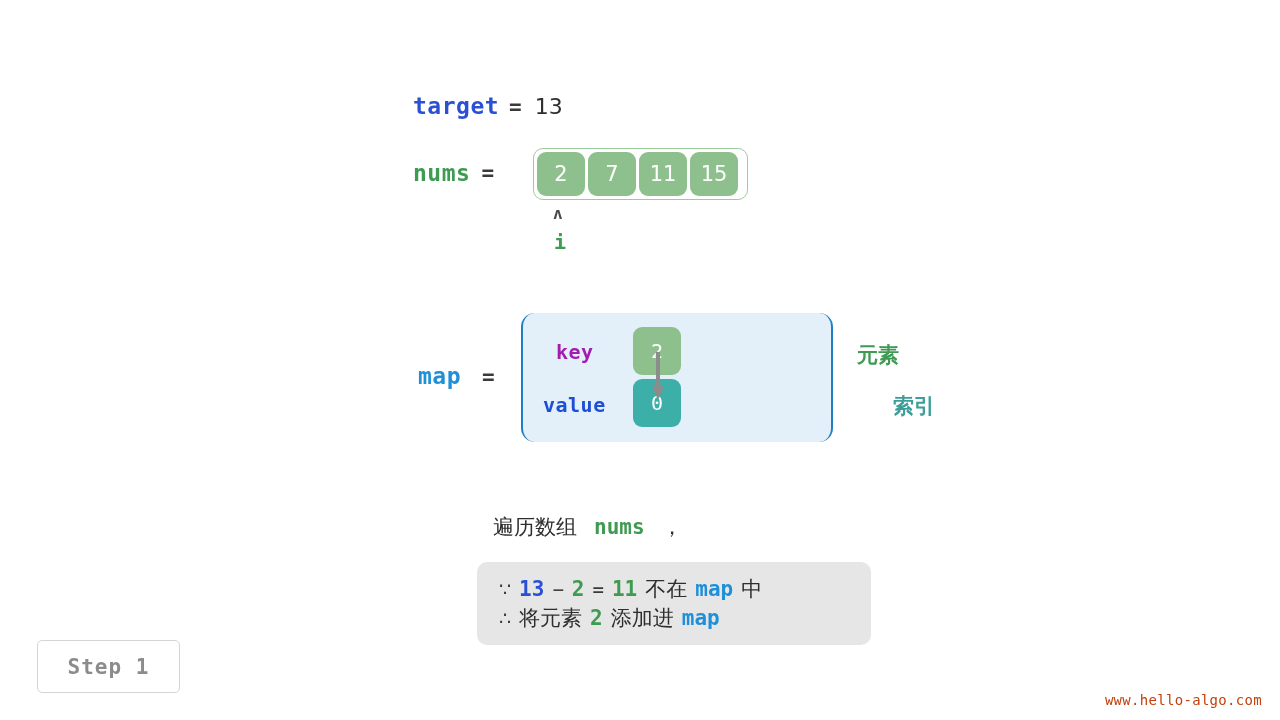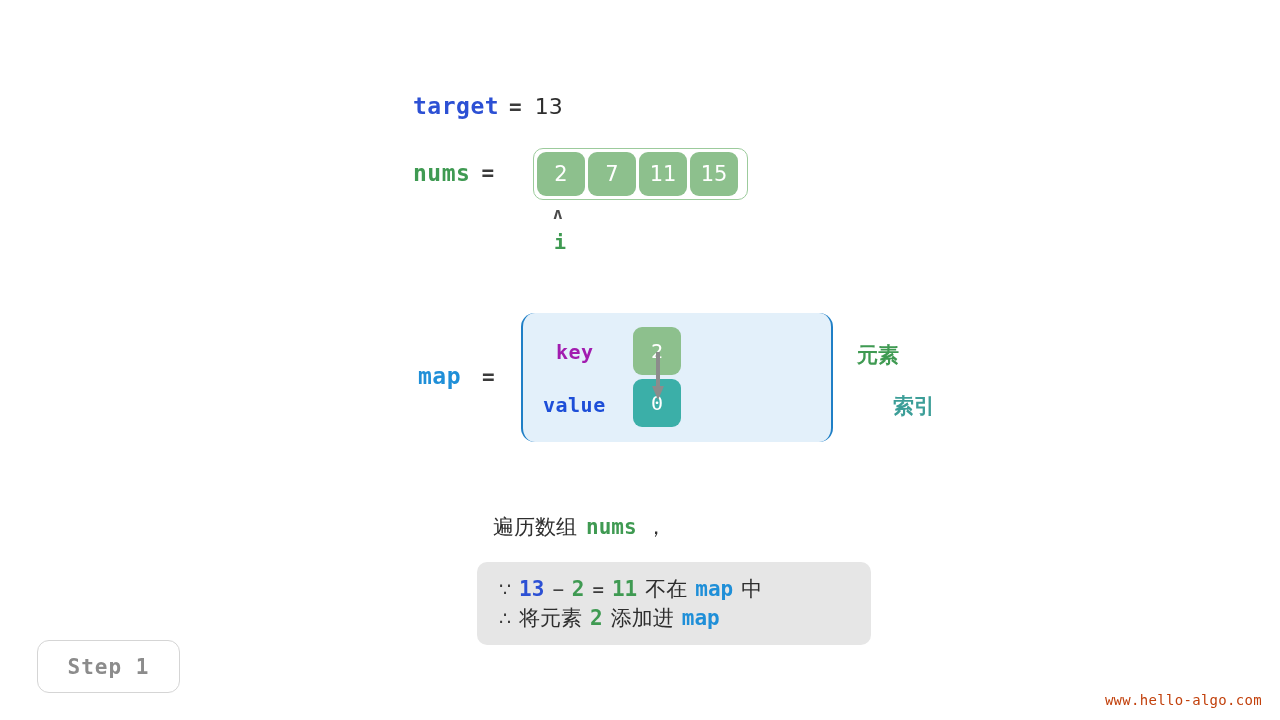--- a/index.html
+++ b/index.html
@@ -214,21 +214,21 @@
     color: #3c9e98;
     margin-left: 36px;
   }
 
   
   #caption-line {
     left: 493px;
     top: 513px;
     display: flex;
     align-items: baseline;
-    gap: 9px;
+    gap: 17px;
     font-family: "DejaVu Sans", sans-serif;
     font-size: 21px;
     color: #2e2e2e;
   }
   .code-green {
     font-family: "DejaVu Sans Mono", monospace;
     font-weight: bold;
     color: #3f9a52;
     font-size: 21px;
   }
@@ -288,21 +288,21 @@
   }
   .cn { font-family: "DejaVu Sans", sans-serif; font-size: 21px; color: #2e2e2e; }
 
   
   #step-badge {
     left: 37px;
     top: 640px;
     width: 143px;
     height: 53px;
     border: 1.4px solid #d5d5d5;
-    border-radius: 12px;
+    border-radius: 5px;
     box-sizing: border-box;
     display: flex;
     align-items: center;
     justify-content: center;
     font-family: "DejaVu Sans Mono", monospace;
     font-weight: bold;
     font-size: 21px;
     color: #8c8c8c;
     letter-spacing: 1px;
     background: #ffffff;

